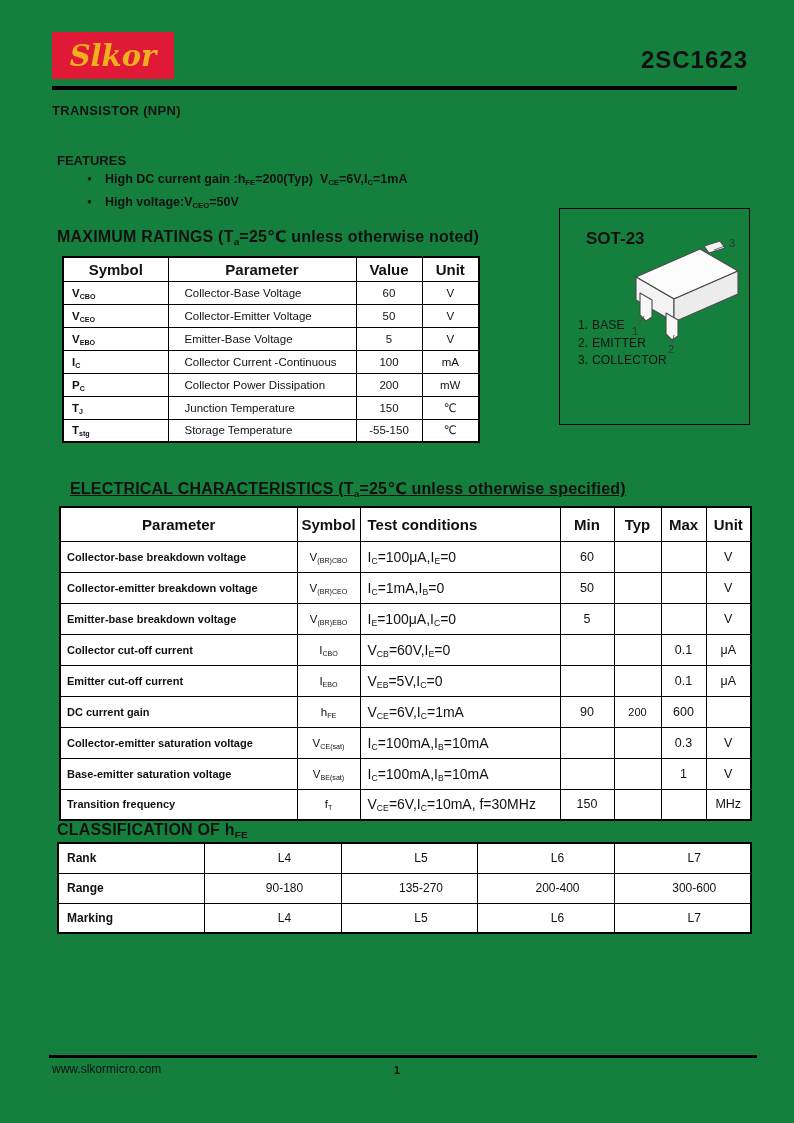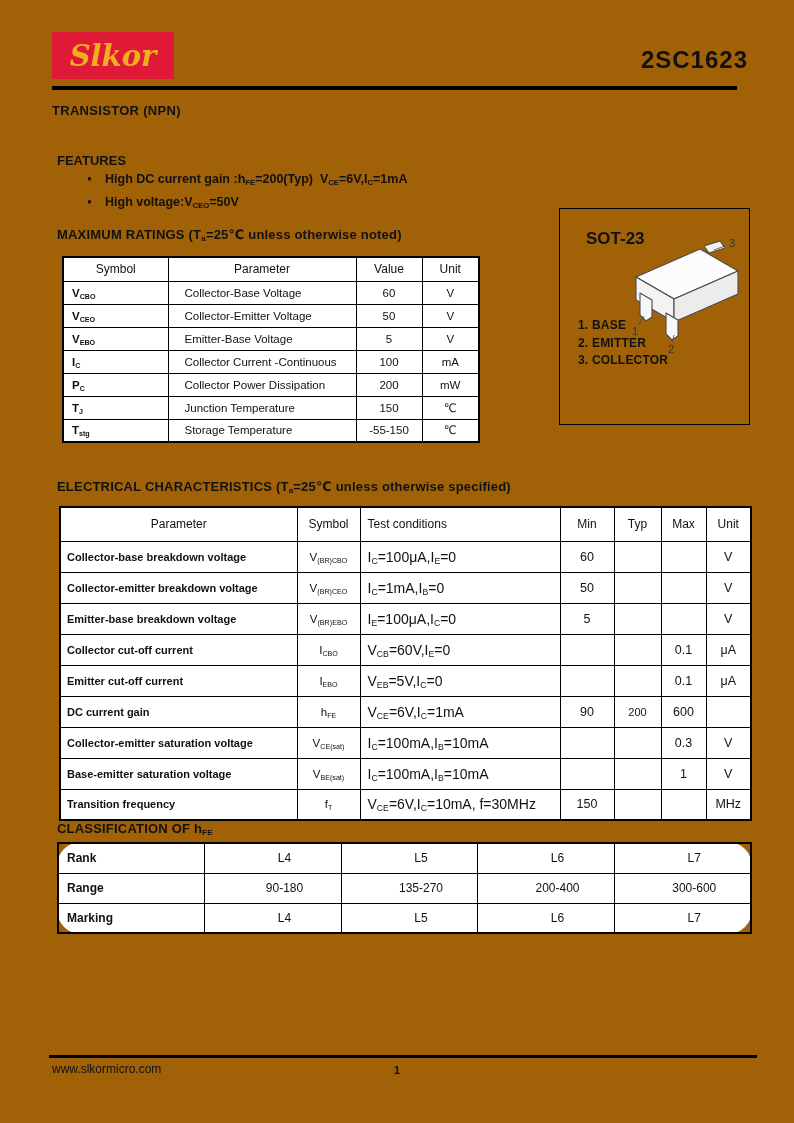--- a/index.html
+++ b/index.html
@@ -1,18 +1,18 @@
 <!DOCTYPE html>
 <html><head>
 <meta charset="utf-8">
 <style>
   * { margin:0; padding:0; box-sizing:border-box; }
   html,body { background:#e9e9e9; }
   .page {
-    position:relative; width:794px; height:1123px; background:#a16207;
+    position:relative; width:794px; height:1123px; background:#15803d;
     margin:0 auto; font-family:"Liberation Sans","DejaVu Sans",sans-serif;
     color:#111; overflow:hidden;
   }
   sub { font-size:0.62em; vertical-align:-0.28em; line-height:0; }
 
   
   .logo {
     position:absolute; left:52px; top:32px; width:122px; height:47px;
     display:flex; align-items:center; justify-content:center;
   }
@@ -31,57 +31,57 @@
   .features { position:absolute; left:57px; top:153px; }
   .features .sec-title { font-size:13px; font-weight:bold; }
   .feature-item {
     position:relative; padding-left:48px; font-size:12.5px; font-weight:bold;
     line-height:22.5px; white-space:pre;
   }
   .feature-item::before {
     content:"●"; position:absolute; left:30px; top:0; font-size:8px; line-height:22.5px;
   }
 
-  .sec-title-abs { position:absolute; font-size:13px; font-weight:bold; letter-spacing:0.2px;text-align:right; }
+  .sec-title-abs { position:absolute; font-size:16px; font-weight:bold; letter-spacing:0.2px;text-align:right; }
 
   
   table { border-collapse:collapse; table-layout:fixed; background:#fff; }
   table, th, td { border:1px solid #000; }
   table { border-width:2px; }
-  th { font-size:12px; font-weight:normal; }
+  th { font-size:15px; font-weight:bold; }
   td { font-size:11.5px; }
 
   
   .max-table { position:absolute; left:62px; top:256px; width:416px; }
   .max-table th { height:24px; }
   .max-table td { height:23px; }
   .max-table .sym { font-weight:bold; text-align:left; padding-left:8px; font-size:11.5px; }
   .max-table .par { text-align:left; padding-left:16px; }
   .max-table .ctr { text-align:center; }
 
   
   .sot-box { position:absolute; left:559px; top:208px; width:191px; height:217px; border:1px solid #000; }
   .sot-title { position:absolute; left:26px; top:20px; font-size:17px; font-weight:bold; }
-  .pin-list { position:absolute; left:18px; top:108px;font-weight:bold; }
+  .pin-list { position:absolute; left:18px; top:108px; }
   .pin-list div { font-size:12px; line-height:17.5px; letter-spacing:0.2px; }
   .sot-svg { position:absolute; left:48px; top:26px; }
 
   
   .ec-table { position:absolute; left:59px; top:506px; width:691px; }
   .ec-table th { height:34px; }
   .ec-table td { height:31px; }
   .ec-table .par { font-weight:bold; text-align:left; padding-left:6px; font-size:11px; }
   .ec-table .sym { text-align:center; font-size:11.5px; }
   .ec-table .tc  { text-align:left; padding-left:7px; font-size:14px; }
   .ec-table .num { text-align:center; font-size:12.5px; }
   .ec-table .typ { text-align:center; font-size:11px; }
   .ec-table th.tc-h { text-align:left; padding-left:7px; }
 
   
-  .class-table { position:absolute; left:57px; top:842px; width:693px;border-radius:24px; }
+  .class-table { position:absolute; left:57px; top:842px; width:693px; }
   .class-table td { height:30px;padding-left:24px; }
   .class-table .lbl { font-weight:bold; text-align:left; padding-left:8px; font-size:12px; }
   .class-table .val { text-align:center; font-size:12px; }
 
   
   .rule-bottom { position:absolute; left:49px; top:1055px; width:708px; height:3px; background:#000; }
   .site { position:absolute; left:52px; top:1062px; font-size:12px; }
   .pageno { position:absolute; left:0; top:1064px; width:100%; text-align:center; font-size:11.5px; font-weight:bold; }
 </style>
 </head>
@@ -188,21 +188,21 @@
         <text x="60" y="118">2</text>
       </g>
     </svg>
     <div class="pin-list">
       <div>1. BASE</div>
       <div>2. EMITTER</div>
       <div>3. COLLECTOR</div>
     </div>
   </div>
 
-  <div class="sec-title-abs" style="left:57px; top:479px;">ELECTRICAL CHARACTERISTICS (T<sub>a</sub>=25℃ unless otherwise specified)</div>
+  <div class="sec-title-abs" style="left:70px; top:479px;text-decoration:underline;">ELECTRICAL CHARACTERISTICS (T<sub>a</sub>=25℃ unless otherwise specified)</div>
 
   <table class="ec-table">
     <colgroup>
       <col style="width:237px">
         <col style="width:63px">
         <col style="width:200px">
       <col style="width:54px">
         <col style="width:47px">
         <col style="width:45px">
         <col style="width:45px">

